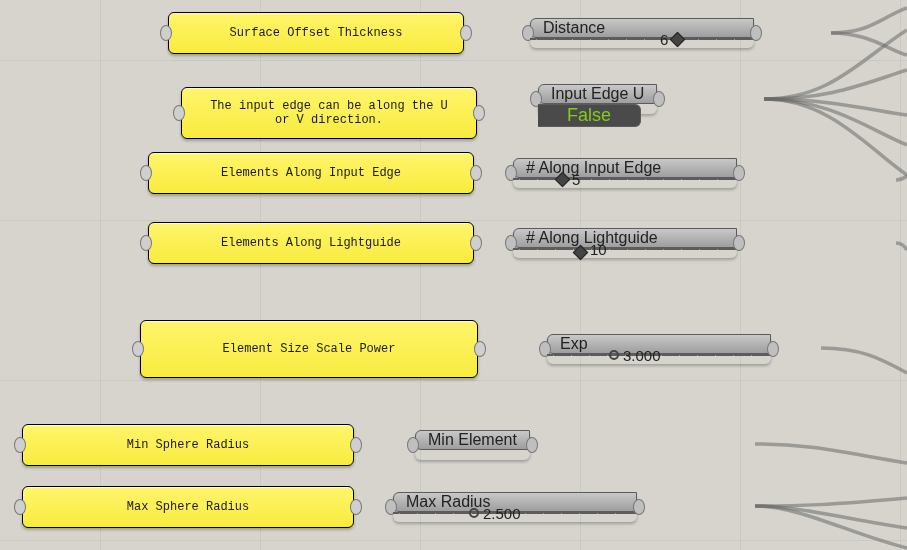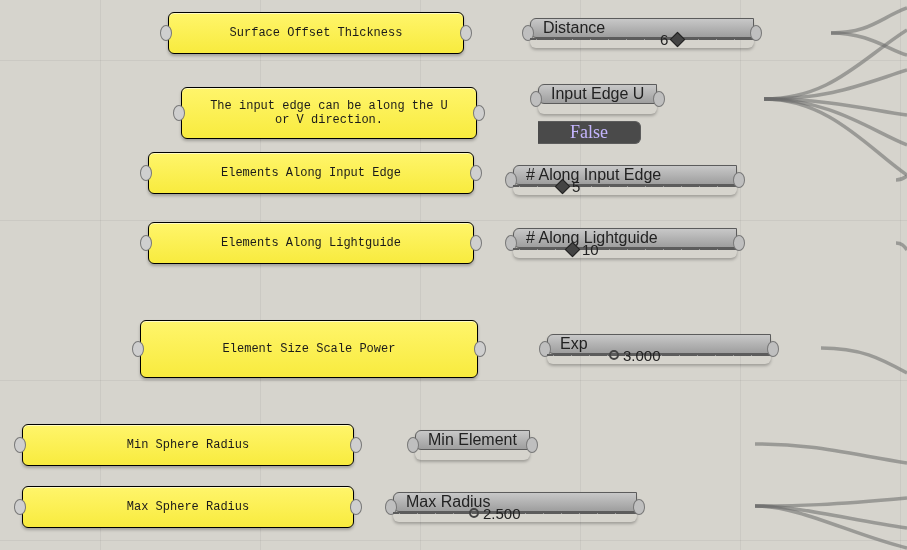--- a/index.html
+++ b/index.html
@@ -134,25 +134,24 @@
     width:10px; height:10px;
     display:inline-block;
     border:2.5px solid #444;
     border-radius:50%;
     box-sizing:border-box;
   }
 
   
   .param.boolparam .track {
     background:#4a4a4a;
-    color:#c4b5fd;
-    font-family: Liberation Serif, serif;
+    color:#84cc16;
+    font-family: Liberation Sans, sans-serif;
     font-size:18px;
     border-left:none;
-    margin-top:17px;
   }
 
   
   .grip {
     position:absolute;
     top:50%;
     transform:translateY(-50%);
     width:10px; height:14px;
     background:#bfbfbf;
     border:1px solid #777;
@@ -220,39 +219,39 @@
 
 <div class="param boolparam" style="left:538px; top:84px;">
   <span class="grip left"></span>
   <div class="cap">Input Edge U</div>
   <div class="track" style="width:94px;">
     <span>False</span>
   </div>
   <span class="grip right"></span>
 </div>
 
-<div class="param" style="left:513px; top:165px;">
+<div class="param" style="left:513px; top:158px;">
   <span class="grip left"></span>
   <div class="cap"># Along Input Edge</div>
   <div class="track" style="width:215px;">
     <div class="ticks"></div>
     <div class="val" style="position:absolute; left:42px;">
       <span class="marker-diamond"></span>
       <span>5</span>
     </div>
   </div>
   <span class="grip right"></span>
 </div>
 
 <div class="param" style="left:513px; top:228px;">
   <span class="grip left"></span>
   <div class="cap"># Along Lightguide</div>
   <div class="track" style="width:215px;">
     <div class="ticks"></div>
-    <div class="val" style="position:absolute; left:52px;">
+    <div class="val" style="position:absolute; left:60px;align-items:flex-end;">
       <span class="marker-diamond"></span>
       <span>10</span>
     </div>
   </div>
   <span class="grip right"></span>
 </div>
 
 <div class="param" style="left:547px; top:334px;">
   <span class="grip left"></span>
   <div class="cap">Exp</div>

